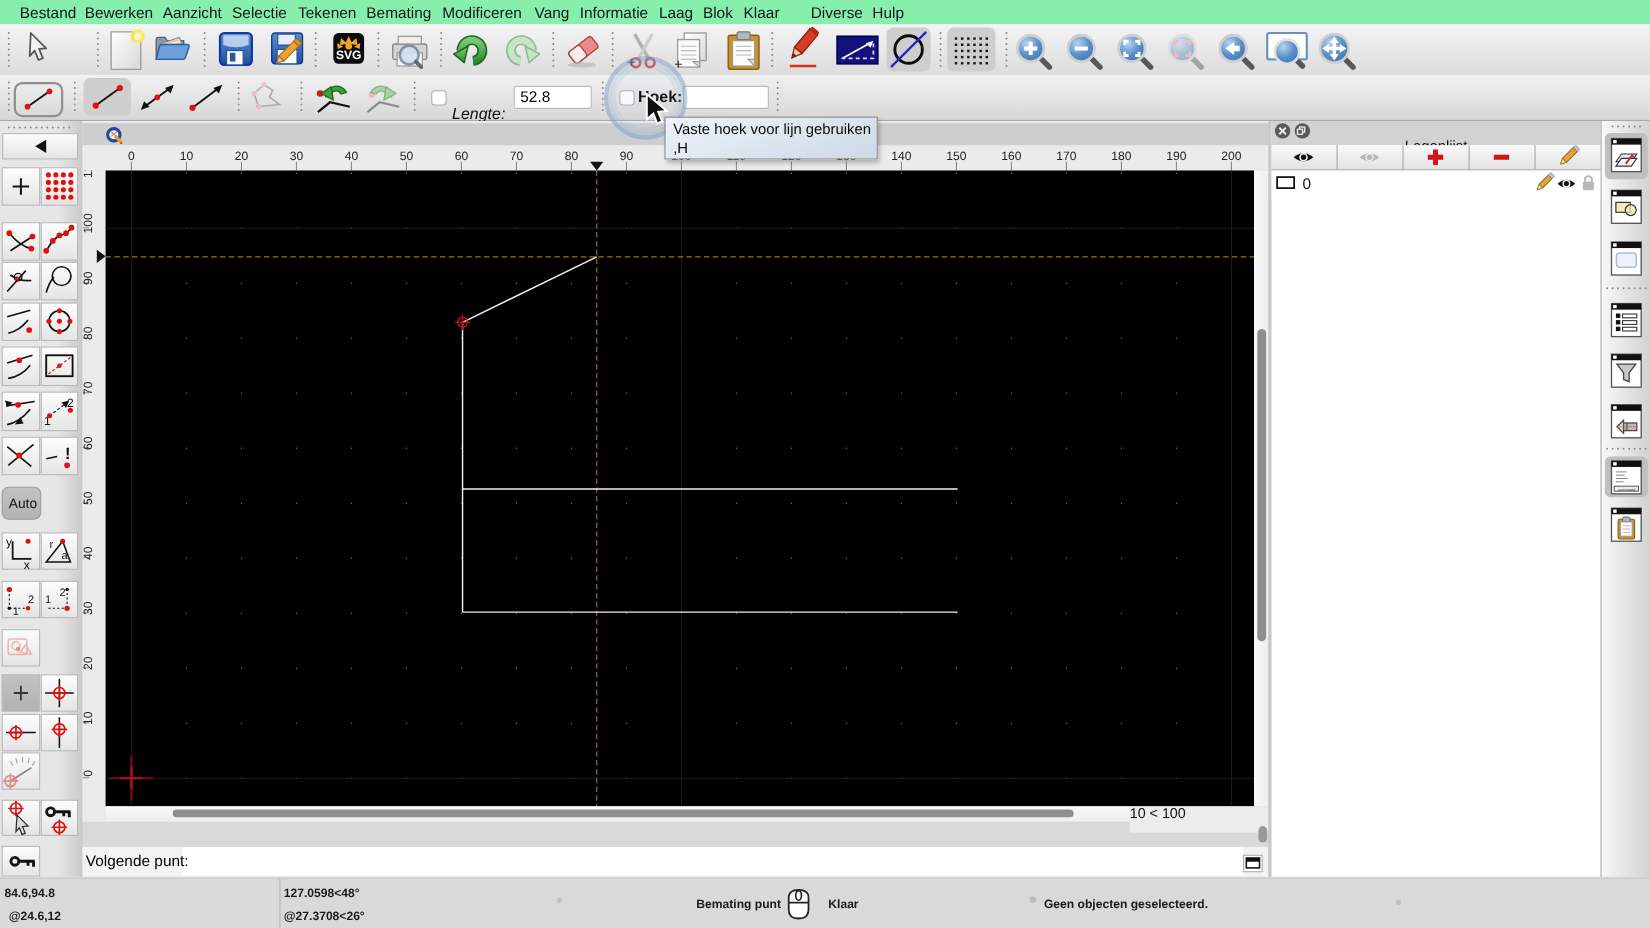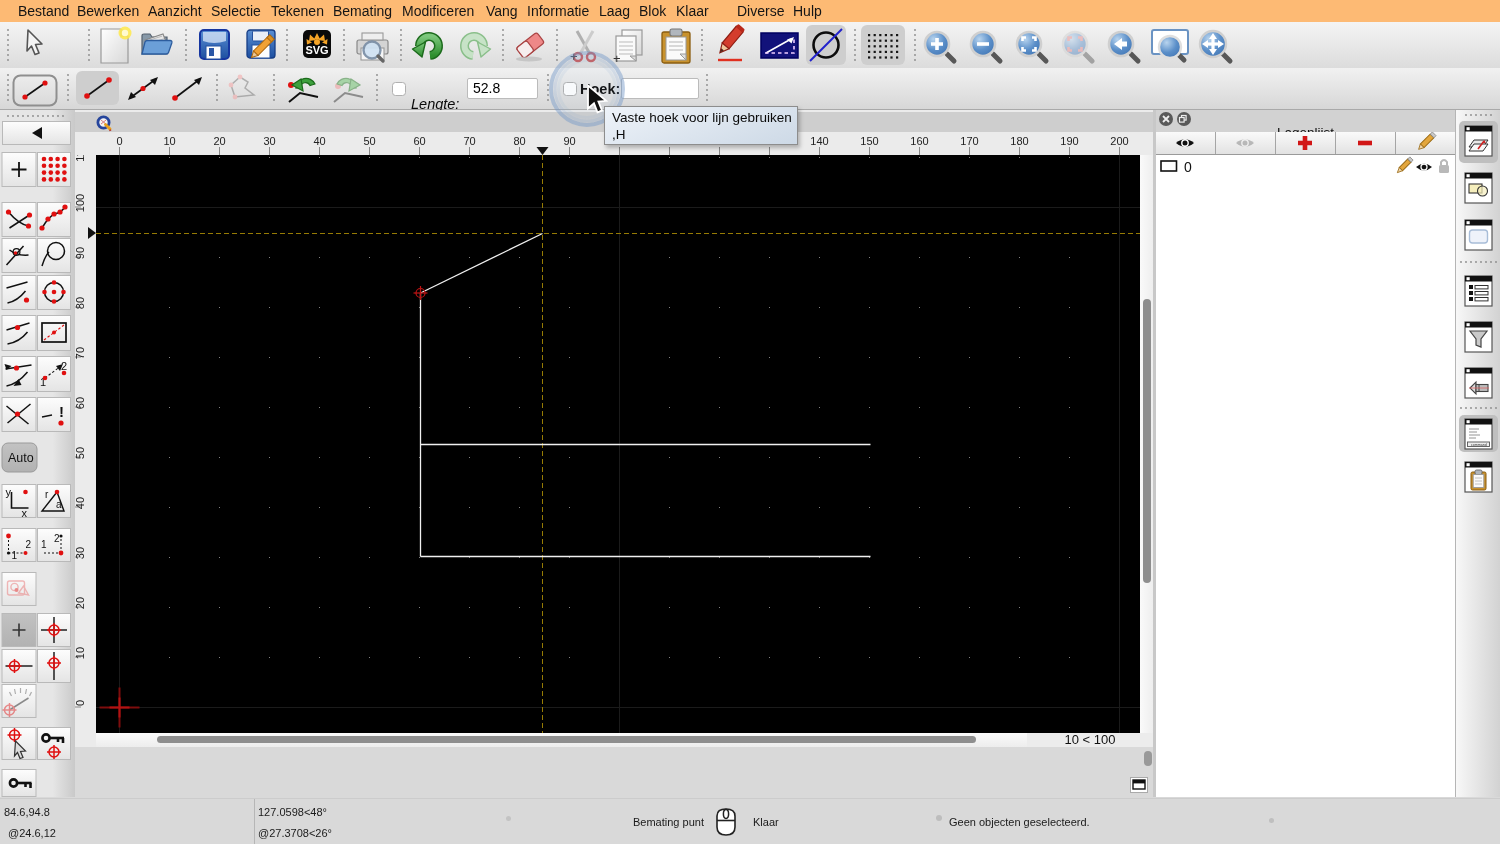--- a/index.html
+++ b/index.html
@@ -2,61 +2,61 @@
 <html><head>
 <meta charset="utf-8">
 <style>
   * { margin:0; padding:0; box-sizing:border-box; }
   html,body { width:1500px; height:844px; overflow:hidden; }
   body { font-family:"Liberation Sans", sans-serif; position:relative; background:#d9d9d9; }
   #root { position:absolute; left:0; top:0; width:1500px; height:844px; }
   .abs { position:absolute; }
 
   
-  #menubar { position:absolute; left:0; top:0; width:1500px; height:22px; background:#fdba74; font-size:14px; color:#151515; }
+  #menubar { position:absolute; left:0; top:0; width:1500px; height:22px; background:#86efac; font-size:14px; color:#151515; }
   #menubar span { position:absolute; top:3px; }
 
   
   #toolbar1 { position:absolute; left:0; top:22px; width:1500px; height:46px; background:linear-gradient(#f4f4f4,#dcdcdc);text-align:center; }
   #toolbar2 { position:absolute; left:0; top:68px; width:1500px; height:42px; background:linear-gradient(#f1f1f1,#d7d7d7); border-bottom:1px solid #a9a9a9; }
 
   
   #leftpanel { position:absolute; left:0; top:110px; width:75px; height:687px; background:linear-gradient(to right,#e6e6e6 70%,#c9c9c9 100%); }
 
   
   #rulerarea { position:absolute; left:75px; top:110px; width:1080px; height:45px; background:#ebebeb; }
   #cornerband { position:absolute; left:0; top:2px; width:1080px; height:20px; background:#cecece; }
   #vruler { position:absolute; left:75px; top:155px; width:21px; height:592px; background:#ebebeb; }
   #canvas { position:absolute; left:96px; top:155px; width:1044px; height:578px; background:#000; }
 
   
   #hscroll { position:absolute; left:96px; top:733px; width:931px; height:14px; background:linear-gradient(#fafafa,#ededed); }
   #hthumb { position:absolute; left:61px; top:3px; width:819px; height:7px; background:#8e8e8e; border-radius:4px; }
   #vscroll { position:absolute; left:1140px; top:155px; width:14px; height:578px; background:linear-gradient(to right,#fafafa,#ededed); }
   #vthumb { position:absolute; left:3px; top:144px; width:8px; height:284px; background:#8e8e8e; border-radius:4px; }
-  #gridinfo { position:absolute; left:1027px; top:733px; width:128px; height:14px; background:#ececec; font-size:13px; color:#111; text-align:center; padding-right:2px; line-height:13px; }
+  #gridinfo { position:absolute; left:1027px; top:733px; width:128px; height:24px; background:#ececec; font-size:13px; color:#111; text-align:left; padding-right:2px; line-height:13px; }
 
   
   #cmdhist { position:absolute; left:75px; top:748px; width:1078px; height:21px; background:#fff; border-top:1px solid #a2a2a2; border-bottom:1px solid #9c9c9c; font-size:14px; color:#1414cc; padding-left:3px; }
   #cmdline { position:absolute; left:75px; top:770px; width:1078px; height:27px; background:#f3f3f3; font-size:14px; color:#000; }
   #cmdfield { position:absolute; left:91px; top:0px; width:964px; height:26px; background:#fff; }
 
   
   #rightpanel { position:absolute; left:1156px; top:110px; width:299px; height:687px; background:#fff; }
   #rp-title { position:absolute; left:0; top:0; width:299px; height:22px; background:#d2d2d2; }
   #rp-toolbar { position:absolute; left:0; top:22px; width:299px; height:23px; background:linear-gradient(#fafafa,#e2e2e2); border-bottom:1px solid #9a9a9a; display:flex; }
   #rp-toolbar .tb { flex:1; border-right:1px solid #a5a5a5; position:relative; }
   #rp-toolbar .tb:last-child { border-right:none; }
   #divider { position:absolute; left:1153px; top:110px; width:3px; height:687px; background:#c8c8c8; }
 
   
   #rightstrip { position:absolute; left:1455px; top:110px; width:45px; height:687px; background:linear-gradient(to right,#f8f8f8,#d2d2d2); border-left:1px solid #b5b5b5; }
 
   
-  #statusbar { position:absolute; left:0; top:798px; width:1500px; height:46px; background:#d9d9d9; border-top:1px solid #cccccc; font-size:11px; color:#1a1a1a; }
+  #statusbar { position:absolute; left:0; top:798px; width:1500px; height:46px; background:#d9d9d9; border-top:1px solid #cccccc; font-size:11px; color:#1a1a1a;font-weight:bold; }
 </style>
 </head>
 <body>
 <div id="root">
   <div id="menubar">
     <span style="left:18px">Bestand</span>
       <span style="left:77px">Bewerken</span>
       <span style="left:148px">Aanzicht</span>
       <span style="left:211px">Selectie</span>
       <span style="left:271px">Tekenen</span>
@@ -1141,20 +1141,24 @@
       </g>
     </svg>
   </div>
   <div id="hscroll">
       <div id="hthumb"></div>
     </div>
   <div id="vscroll">
       <div id="vthumb"></div>
     </div>
   <div id="gridinfo">10 &lt; 100</div>
+  <div id="cmdline">
+      <div id="cmdfield"></div>
+      <span style="position:absolute;left:3px;top:4px;">Volgende punt:</span>
+    </div>
   <div id="divider"></div>
 
   <div class="abs" style="left:1144px;top:751px;width:8px;height:15px;background:#999;border-radius:4px;"></div>
   <div class="abs" style="left:1130px;top:777px;width:18px;height:16px;background:#fff;border:1px solid #aaa;">
     <svg width="16" height="14">
         <rect x="2" y="2" width="12" height="9" fill="#fff" stroke="#111" stroke-width="1.4"></rect>
         <rect x="2" y="2" width="12" height="3.4" fill="#111"></rect>
       </svg>
   </div>
   <div id="rightpanel">

